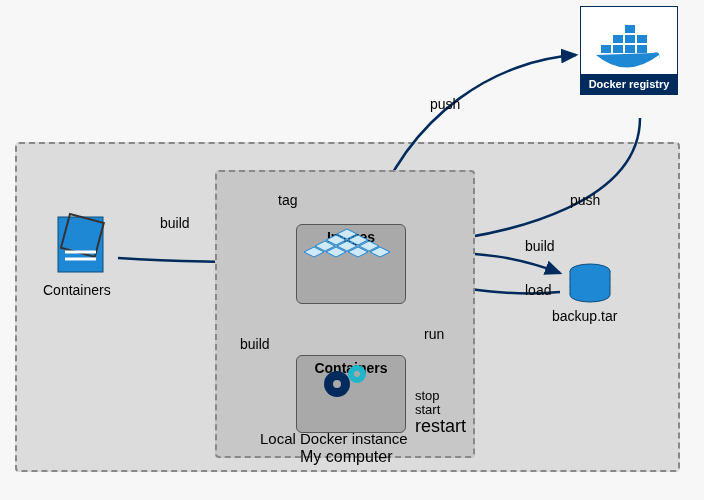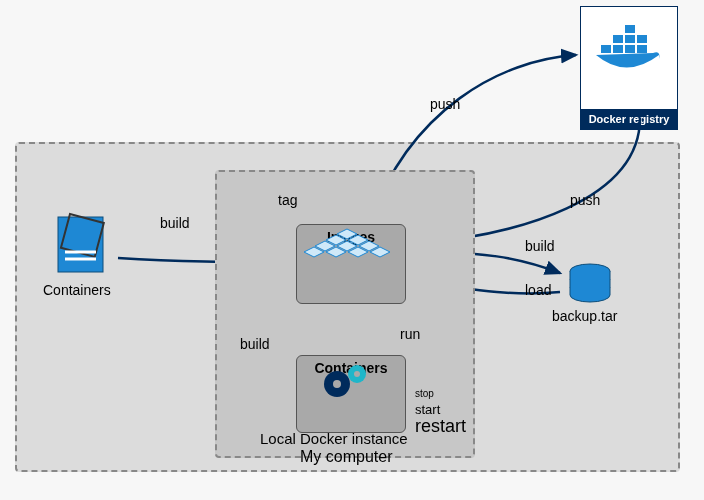--- a/index.html
+++ b/index.html
@@ -3,21 +3,21 @@
 <meta charset="utf-8">
 <style>
   body{margin:0;font-family:Arial,Helvetica,sans-serif;width:704px;height:500px;background:#f7f7f7;position:relative}
   .box{position:absolute;box-sizing:border-box}
   .dashed{border:2px dashed #888}
   .mycomputer{left:15px;top:142px;width:665px;height:330px;background:#dcdcdc;border-radius:4px}
   .localinst{left:215px;top:170px;width:260px;height:288px;background:#c7c7c7;border-radius:4px;z-index:2}
   .node{border:1px solid #555;background:#a9a9a9;border-radius:6px;text-align:center;font-weight:bold;font-size:14px;padding:4px 8px;z-index:5}
   .images{left:296px;top:224px;width:110px;height:80px}
   .containers{left:296px;top:355px;width:110px;height:78px}
-  .registry{left:580px;top:6px;width:98px;height:124px;background:#fff;border:1px solid #002b5c}
+  .registry{left:580px;top:6px;width:98px;height:89px;background:#fff;border:1px solid #002b5c}
   .reglabel{position:absolute;bottom:0;left:0;right:0;background:#002b5c;color:#fff;font-size:11px;font-weight:bold;text-align:center;padding:4px 0}
   .lbl{position:absolute;font-weight:normal;font-size:14px;z-index:6}
   svg{position:absolute;left:0;top:0;pointer-events:none}
   .arrow{stroke:#002b5c;stroke-width:2.5;fill:none;marker-end:url(#ah)}
   .dbcyl{fill:#1e88d4;stroke:#0d4d7a;stroke-width:1}
 </style>
 </head>
 <body>
 
 <div class="box dashed mycomputer"></div>
@@ -120,17 +120,17 @@
 
   <path class="arrow" d="M408 420 C460 440 430 460 380 440"></path>
 </svg>
 
 <div class="lbl" style="left:160px;top:215px">build</div>
 <div class="lbl" style="left:278px;top:192px">tag</div>
 <div class="lbl" style="left:430px;top:96px">push</div>
 <div class="lbl" style="left:570px;top:192px">push</div>
 <div class="lbl" style="left:525px;top:238px">build</div>
 <div class="lbl" style="left:525px;top:282px">load</div>
-<div class="lbl" style="left:400px;top:326px">run</div>
+<div class="lbl" style="left:424px;top:326px">run</div>
 <div class="lbl" style="left:240px;top:336px">build</div>
-<div class="lbl" style="left:415px;top:388px;font-size:10px">stop</div>
+<div class="lbl" style="left:415px;top:388px;font-size:13px">stop</div>
 <div class="lbl" style="left:415px;top:402px;font-size:13px">start</div>
 <div class="lbl" style="left:415px;top:416px;font-size:18px">restart</div>
 
 </body></html>

